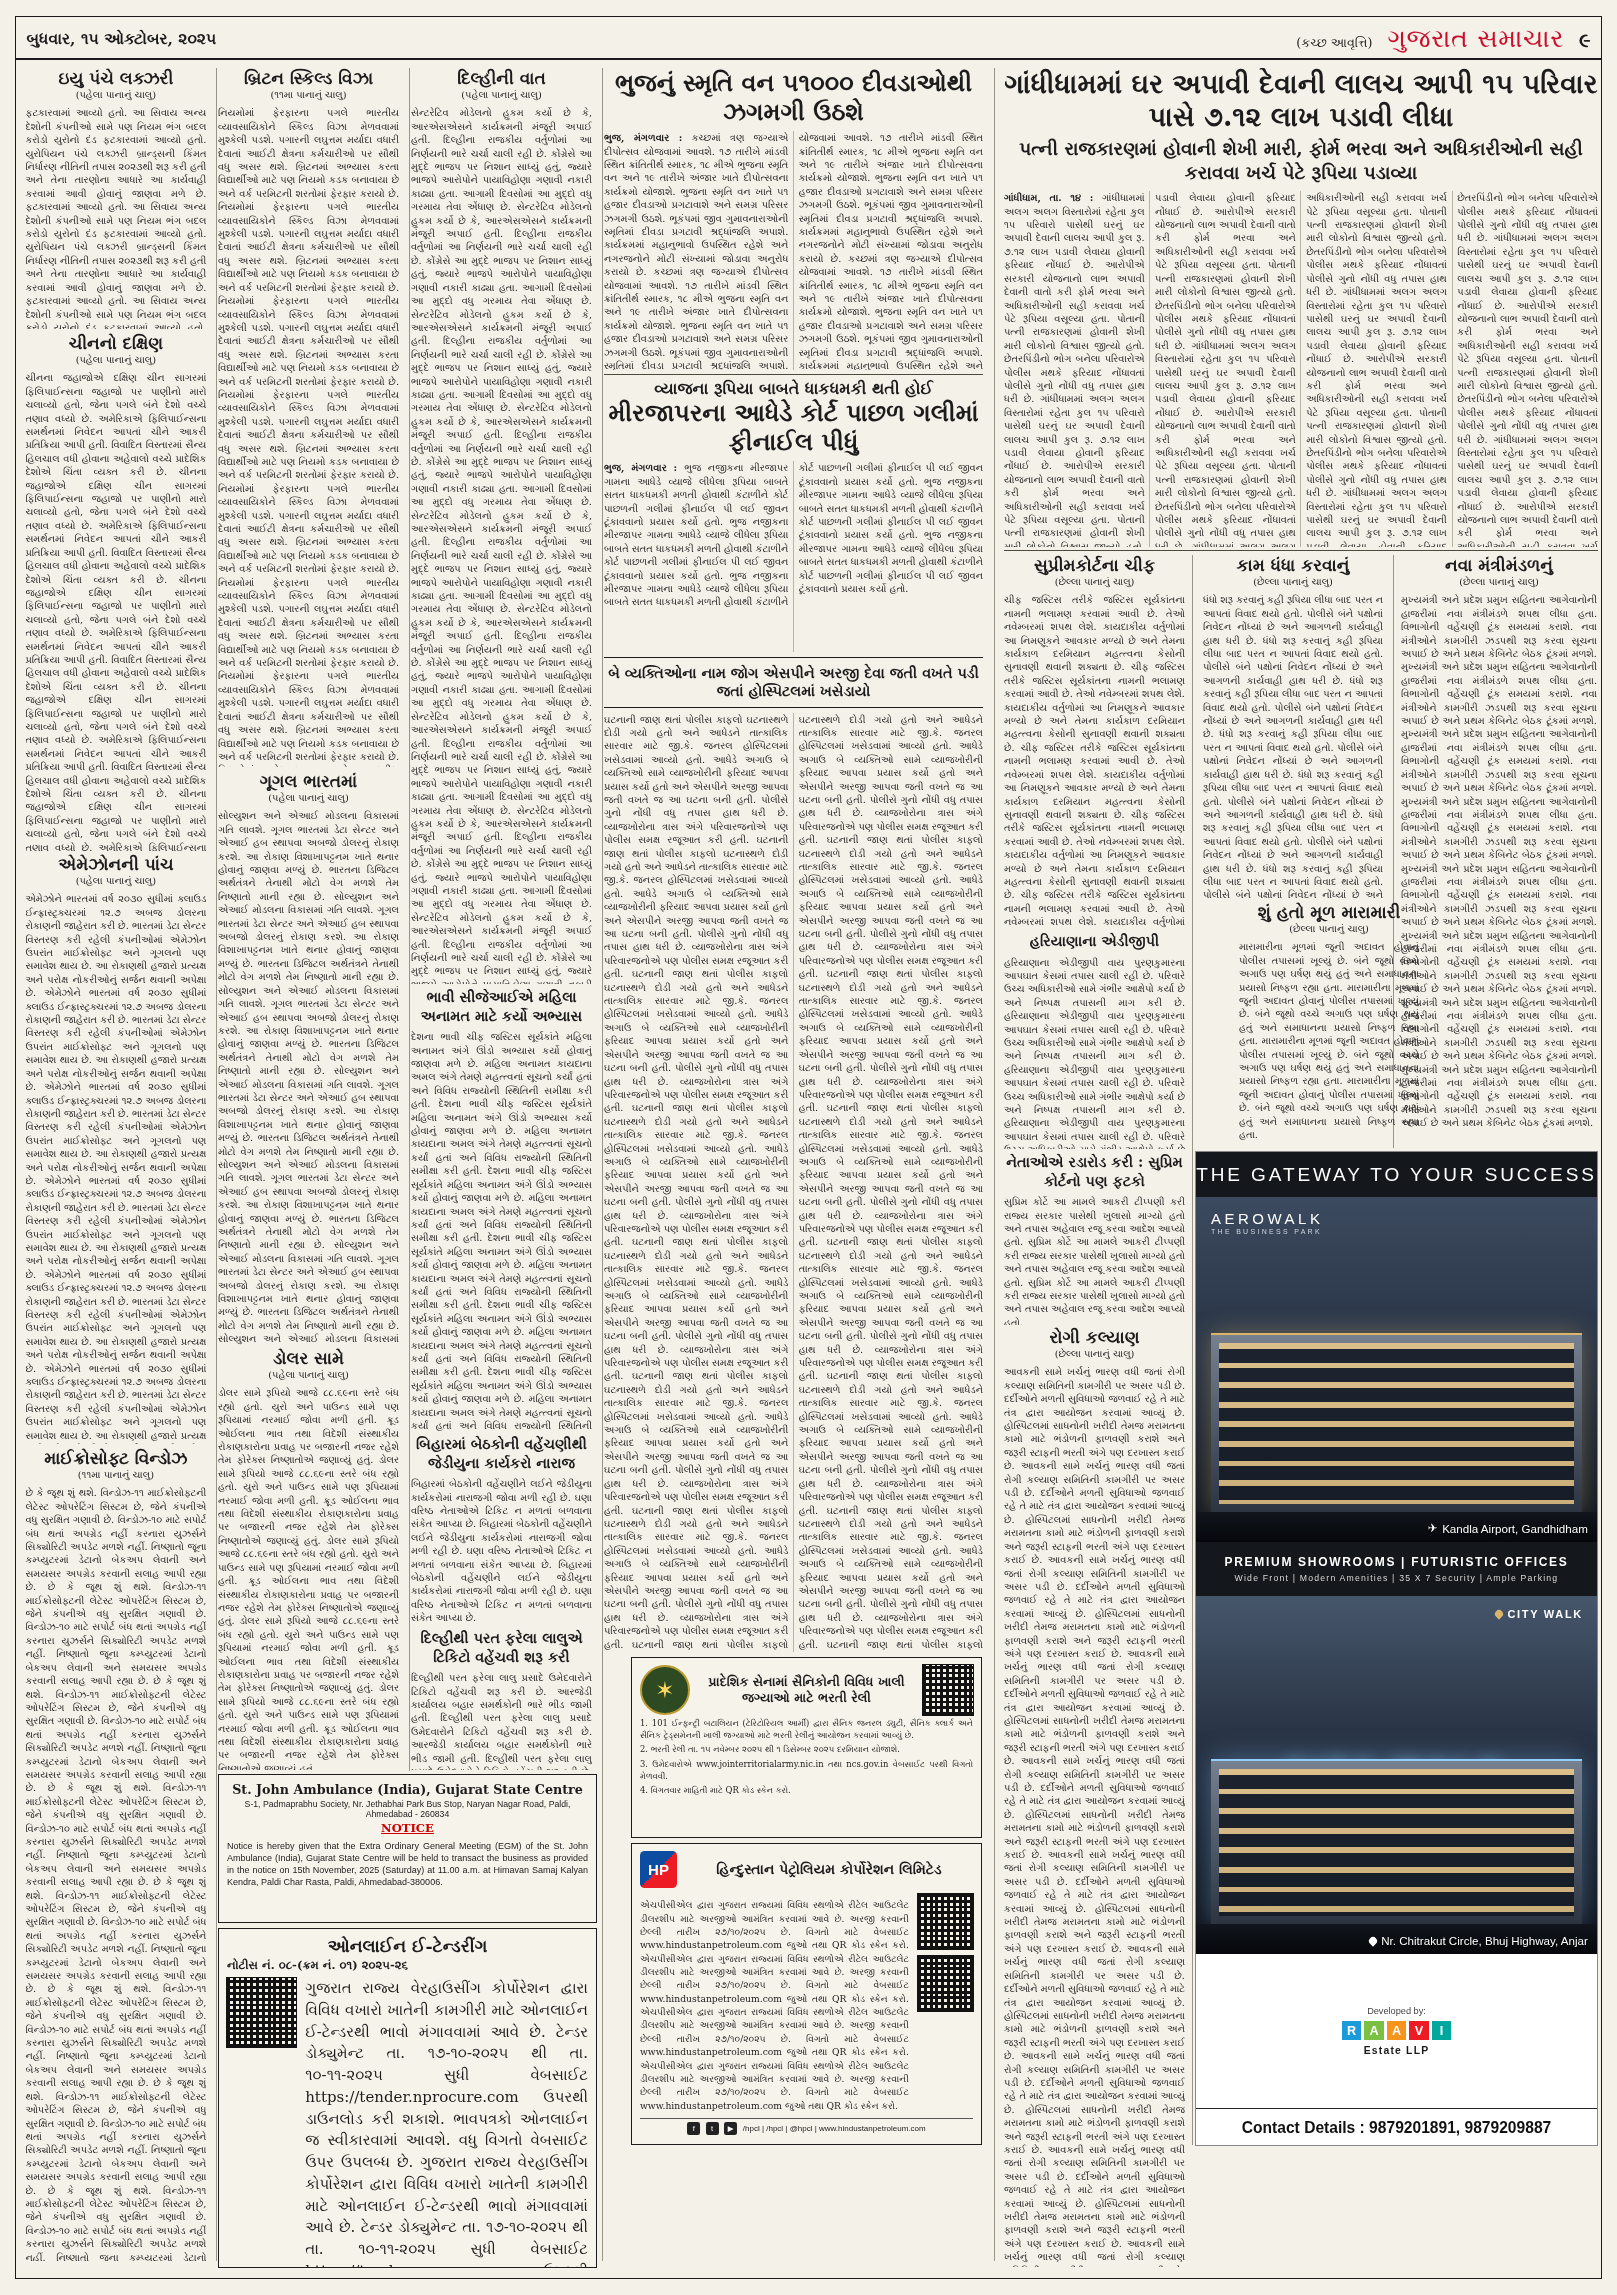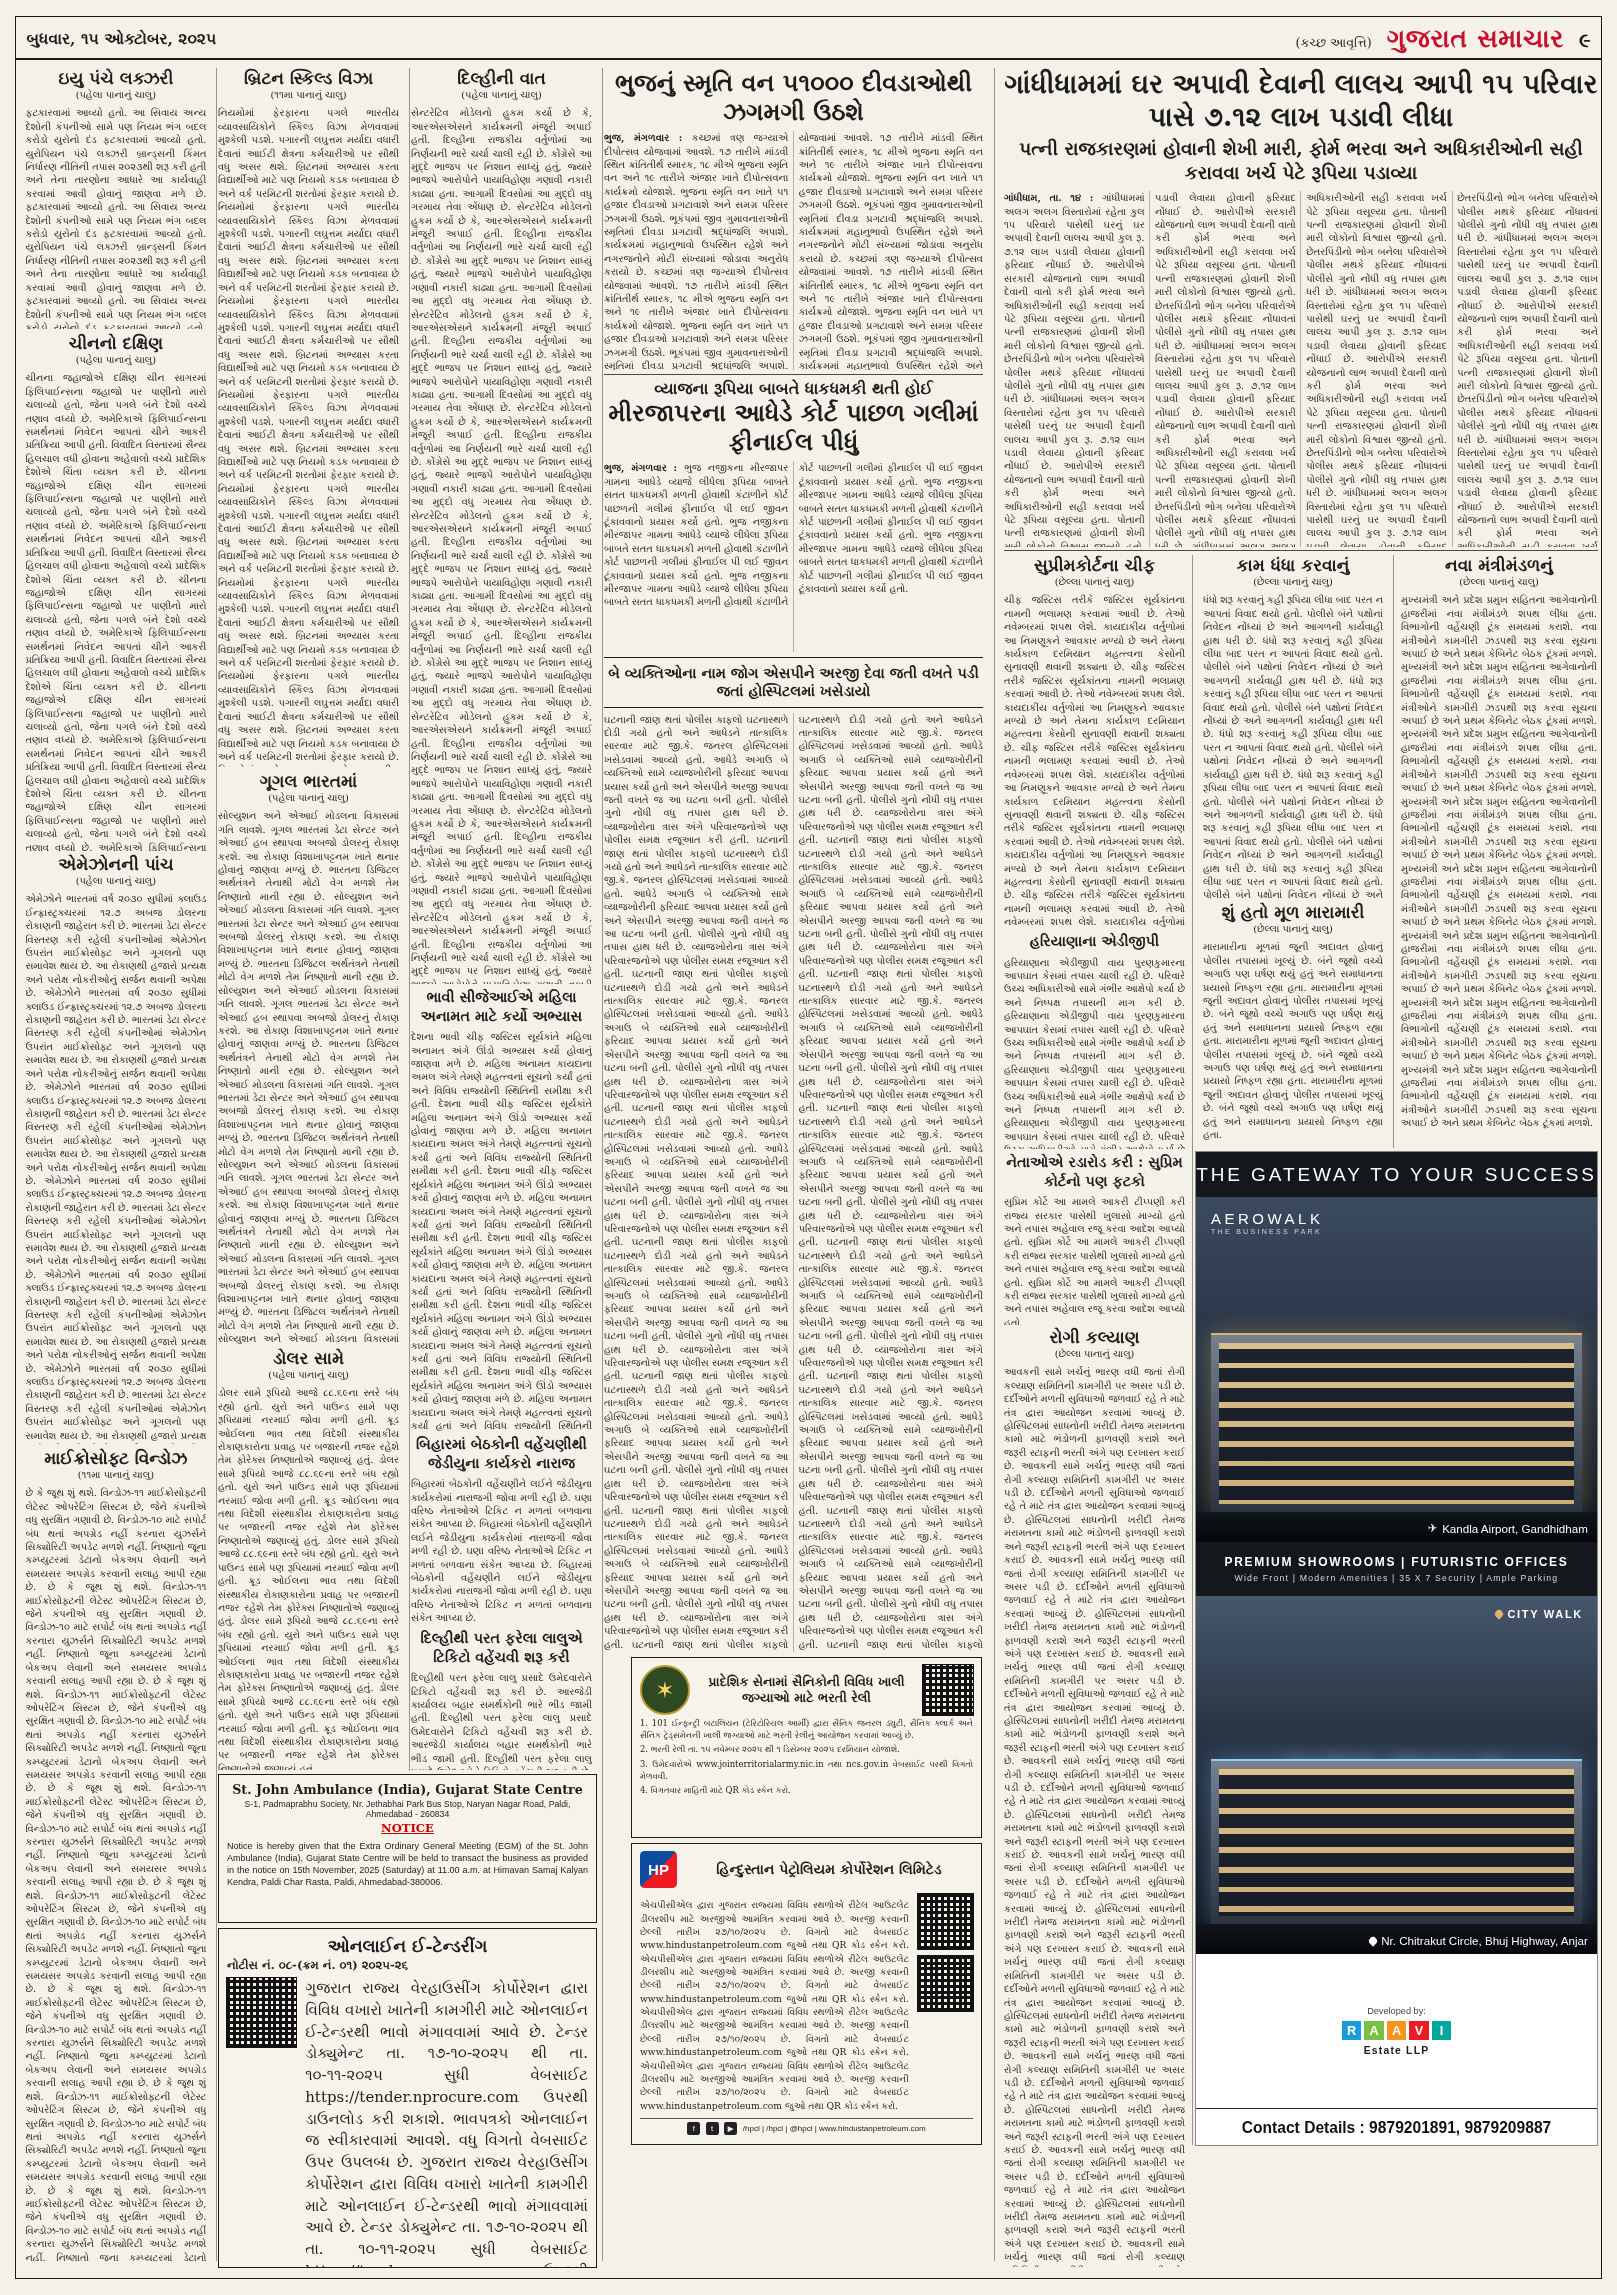--- a/index.html
+++ b/index.html
@@ -5,21 +5,21 @@
 *{margin:0;padding:0;box-sizing:border-box}
 html,body{background:#9a968c}
 #page{position:relative;width:1617px;height:2295px;background:#f4f1e8;color:#1c1c1c;
   font-family:"DejaVu Serif",serif;overflow:hidden;margin:0 auto}
 .frame{position:absolute;left:15px;top:16px;width:1587px;height:2263px;border:1.7px solid #1a1a1a}
 .hdr{position:absolute;left:26.6px;top:23px;width:1564px;height:31px;display:flex;
   justify-content:space-between;align-items:center}
 .hdr .date{font-size:15.6px;font-weight:bold}
 .hdr .right{display:flex;align-items:baseline;gap:15px}
 .hdr .ed{font-size:12.7px}
-.hdr .paper{font-size:25.4px;font-weight:bold;color:#c8102e;letter-spacing:0.6px}
+.hdr .paper{font-size:25.4px;font-weight:normal;color:#c8102e;letter-spacing:0.6px}
 .hdr .pg{font-size:19.6px;font-weight:bold}
 .hline{position:absolute;background:#4d493f;height:0.6px}
 .vline{position:absolute;background:#9a9488;width:0.6px}
 .art{position:absolute;display:flex;flex-direction:column;overflow:hidden}
 .ct{font-size:17px;font-weight:bold;text-align:center;line-height:1.18}
 .cont{font-size:9.8px;text-align:center;margin:1.2px 0 5.2px}
 .boldhead{font-size:14.4px;font-weight:bold;text-align:center;line-height:1.3;margin:1.2px 0 4.6px}
 .bd{font-size:9.8px;line-height:1.37;text-align:justify;overflow:hidden;flex:1}
 .bdfix{flex:none}
 .dl{font-weight:bold}
@@ -231,21 +231,21 @@
     <h3 class="ct">રોગી કલ્યાણ</h3>
     <div class="cont">(છેલ્લા પાનાનું ચાલુ)</div>
     <div class="bd"><span>આવકની સામે ખર્ચનું ભારણ વધી જતાં રોગી કલ્યાણ સમિતિની કામગીરી પર અસર પડી છે. દર્દીઓને મળતી સુવિધાઓ જળવાઈ રહે તે માટે તંત્ર દ્વારા આયોજન કરવામાં આવ્યું છે. હોસ્પિટલમાં સાધનોની ખરીદી તેમજ મરામતના કામો માટે ભંડોળની ફાળવણી કરાશે અને જરૂરી સ્ટાફની ભરતી અંગે પણ દરખાસ્ત કરાઈ છે. આવકની સામે ખર્ચનું ભારણ વધી જતાં રોગી કલ્યાણ સમિતિની કામગીરી પર અસર પડી છે. દર્દીઓને મળતી સુવિધાઓ જળવાઈ રહે તે માટે તંત્ર દ્વારા આયોજન કરવામાં આવ્યું છે. હોસ્પિટલમાં સાધનોની ખરીદી તેમજ મરામતના કામો માટે ભંડોળની ફાળવણી કરાશે અને જરૂરી સ્ટાફની ભરતી અંગે પણ દરખાસ્ત કરાઈ છે. આવકની સામે ખર્ચનું ભારણ વધી જતાં રોગી કલ્યાણ સમિતિની કામગીરી પર અસર પડી છે. દર્દીઓને મળતી સુવિધાઓ જળવાઈ રહે તે માટે તંત્ર દ્વારા આયોજન કરવામાં આવ્યું છે. હોસ્પિટલમાં સાધનોની ખરીદી તેમજ મરામતના કામો માટે ભંડોળની ફાળવણી કરાશે અને જરૂરી સ્ટાફની ભરતી અંગે પણ દરખાસ્ત કરાઈ છે. આવકની સામે ખર્ચનું ભારણ વધી જતાં રોગી કલ્યાણ સમિતિની કામગીરી પર અસર પડી છે. દર્દીઓને મળતી સુવિધાઓ જળવાઈ રહે તે માટે તંત્ર દ્વારા આયોજન કરવામાં આવ્યું છે. હોસ્પિટલમાં સાધનોની ખરીદી તેમજ મરામતના કામો માટે ભંડોળની ફાળવણી કરાશે અને જરૂરી સ્ટાફની ભરતી અંગે પણ દરખાસ્ત કરાઈ છે. આવકની સામે ખર્ચનું ભારણ વધી જતાં રોગી કલ્યાણ સમિતિની કામગીરી પર અસર પડી છે. દર્દીઓને મળતી સુવિધાઓ જળવાઈ રહે તે માટે તંત્ર દ્વારા આયોજન કરવામાં આવ્યું છે. હોસ્પિટલમાં સાધનોની ખરીદી તેમજ મરામતના કામો માટે ભંડોળની ફાળવણી કરાશે અને જરૂરી સ્ટાફની ભરતી અંગે પણ દરખાસ્ત કરાઈ છે. આવકની સામે ખર્ચનું ભારણ વધી જતાં રોગી કલ્યાણ સમિતિની કામગીરી પર અસર પડી છે. દર્દીઓને મળતી સુવિધાઓ જળવાઈ રહે તે માટે તંત્ર દ્વારા આયોજન કરવામાં આવ્યું છે. હોસ્પિટલમાં સાધનોની ખરીદી તેમજ મરામતના કામો માટે ભંડોળની ફાળવણી કરાશે અને જરૂરી સ્ટાફની ભરતી અંગે પણ દરખાસ્ત કરાઈ છે. આવકની સામે ખર્ચનું ભારણ વધી જતાં રોગી કલ્યાણ સમિતિની કામગીરી પર અસર પડી છે. દર્દીઓને મળતી સુવિધાઓ જળવાઈ રહે તે માટે તંત્ર દ્વારા આયોજન કરવામાં આવ્યું છે. હોસ્પિટલમાં સાધનોની ખરીદી તેમજ મરામતના કામો માટે ભંડોળની ફાળવણી કરાશે અને જરૂરી સ્ટાફની ભરતી અંગે પણ દરખાસ્ત કરાઈ છે. આવકની સામે ખર્ચનું ભારણ વધી જતાં રોગી કલ્યાણ સમિતિની કામગીરી પર અસર પડી છે. દર્દીઓને મળતી સુવિધાઓ જળવાઈ રહે તે માટે તંત્ર દ્વારા આયોજન કરવામાં આવ્યું છે. હોસ્પિટલમાં સાધનોની ખરીદી તેમજ મરામતના કામો માટે ભંડોળની ફાળવણી કરાશે અને જરૂરી સ્ટાફની ભરતી અંગે પણ દરખાસ્ત કરાઈ છે. આવકની સામે ખર્ચનું ભારણ વધી જતાં રોગી કલ્યાણ સમિતિની કામગીરી પર અસર પડી છે. દર્દીઓને મળતી સુવિધાઓ જળવાઈ રહે તે માટે તંત્ર દ્વારા આયોજન કરવામાં આવ્યું છે. હોસ્પિટલમાં સાધનોની ખરીદી તેમજ મરામતના કામો માટે ભંડોળની ફાળવણી કરાશે અને જરૂરી સ્ટાફની ભરતી અંગે પણ દરખાસ્ત કરાઈ છે. આવકની સામે ખર્ચનું ભારણ વધી જતાં રોગી કલ્યાણ સમિતિની કામગીરી પર અસર પડી છે. દર્દીઓને મળતી સુવિધાઓ જળવાઈ રહે તે માટે તંત્ર દ્વારા આયોજન કરવામાં આવ્યું છે. હોસ્પિટલમાં સાધનોની ખરીદી તેમજ મરામતના કામો માટે ભંડોળની ફાળવણી કરાશે અને જરૂરી સ્ટાફની ભરતી અંગે પણ દરખાસ્ત કરાઈ છે. આવકની સામે ખર્ચનું ભારણ વધી જતાં રોગી કલ્યાણ સમિતિની કામગીરી પર અસર પડી છે. દર્દીઓને મળતી સુવિધાઓ જળવાઈ રહે તે માટે તંત્ર દ્વારા આયોજન કરવામાં આવ્યું છે. હોસ્પિટલમાં સાધનોની ખરીદી તેમજ મરામતના કામો માટે ભંડોળની ફાળવણી કરાશે અને જરૂરી સ્ટાફની ભરતી અંગે પણ દરખાસ્ત કરાઈ છે.</span></div>
   </article>
 
   <article class="art" style="left:1203px;top:555px;width:180px;height:345px">
     <h3 class="ct">કામ ધંધા કરવાનું</h3>
     <div class="cont">(છેલ્લા પાનાનું ચાલુ)</div>
     <div class="bd"><span>ધંધો શરૂ કરવાનું કહી રૂપિયા લીધા બાદ પરત ન આપતાં વિવાદ થયો હતો. પોલીસે બંને પક્ષોનાં નિવેદન નોંધ્યાં છે અને આગળની કાર્યવાહી હાથ ધરી છે. ધંધો શરૂ કરવાનું કહી રૂપિયા લીધા બાદ પરત ન આપતાં વિવાદ થયો હતો. પોલીસે બંને પક્ષોનાં નિવેદન નોંધ્યાં છે અને આગળની કાર્યવાહી હાથ ધરી છે. ધંધો શરૂ કરવાનું કહી રૂપિયા લીધા બાદ પરત ન આપતાં વિવાદ થયો હતો. પોલીસે બંને પક્ષોનાં નિવેદન નોંધ્યાં છે અને આગળની કાર્યવાહી હાથ ધરી છે. ધંધો શરૂ કરવાનું કહી રૂપિયા લીધા બાદ પરત ન આપતાં વિવાદ થયો હતો. પોલીસે બંને પક્ષોનાં નિવેદન નોંધ્યાં છે અને આગળની કાર્યવાહી હાથ ધરી છે. ધંધો શરૂ કરવાનું કહી રૂપિયા લીધા બાદ પરત ન આપતાં વિવાદ થયો હતો. પોલીસે બંને પક્ષોનાં નિવેદન નોંધ્યાં છે અને આગળની કાર્યવાહી હાથ ધરી છે. ધંધો શરૂ કરવાનું કહી રૂપિયા લીધા બાદ પરત ન આપતાં વિવાદ થયો હતો. પોલીસે બંને પક્ષોનાં નિવેદન નોંધ્યાં છે અને આગળની કાર્યવાહી હાથ ધરી છે. ધંધો શરૂ કરવાનું કહી રૂપિયા લીધા બાદ પરત ન આપતાં વિવાદ થયો હતો. પોલીસે બંને પક્ષોનાં નિવેદન નોંધ્યાં છે અને આગળની કાર્યવાહી હાથ ધરી છે.</span></div>
   </article>
-  <article class="art" style="left:1203px;top:902px;width:180px;height:245px">
+  <article class="art" style="left:1239px;top:902px;width:180px;height:245px">
     <h3 class="ct">શું હતો મૂળ મારામારી</h3>
     <div class="cont">(છેલ્લા પાનાનું ચાલુ)</div>
     <div class="bd"><span>મારામારીના મૂળમાં જૂની અદાવત હોવાનું પોલીસ તપાસમાં ખૂલ્યું છે. બંને જૂથો વચ્ચે અગાઉ પણ ઘર્ષણ થયું હતું અને સમાધાનના પ્રયાસો નિષ્ફળ રહ્યા હતા. મારામારીના મૂળમાં જૂની અદાવત હોવાનું પોલીસ તપાસમાં ખૂલ્યું છે. બંને જૂથો વચ્ચે અગાઉ પણ ઘર્ષણ થયું હતું અને સમાધાનના પ્રયાસો નિષ્ફળ રહ્યા હતા. મારામારીના મૂળમાં જૂની અદાવત હોવાનું પોલીસ તપાસમાં ખૂલ્યું છે. બંને જૂથો વચ્ચે અગાઉ પણ ઘર્ષણ થયું હતું અને સમાધાનના પ્રયાસો નિષ્ફળ રહ્યા હતા. મારામારીના મૂળમાં જૂની અદાવત હોવાનું પોલીસ તપાસમાં ખૂલ્યું છે. બંને જૂથો વચ્ચે અગાઉ પણ ઘર્ષણ થયું હતું અને સમાધાનના પ્રયાસો નિષ્ફળ રહ્યા હતા.</span></div>
   </article>
 
   <article class="art" style="left:1401px;top:555px;width:196px;height:593px">
     <h3 class="ct">નવા મંત્રીમંડળનું</h3>
     <div class="cont">(છેલ્લા પાનાનું ચાલુ)</div>
     <div class="bd"><span>મુખ્યમંત્રી અને પ્રદેશ પ્રમુખ સહિતના આગેવાનોની હાજરીમાં નવા મંત્રીમંડળે શપથ લીધા હતા. વિભાગોની વહેંચણી ટૂંક સમયમાં કરાશે. નવા મંત્રીઓને કામગીરી ઝડપથી શરૂ કરવા સૂચના અપાઈ છે અને પ્રથમ કેબિનેટ બેઠક ટૂંકમાં મળશે. મુખ્યમંત્રી અને પ્રદેશ પ્રમુખ સહિતના આગેવાનોની હાજરીમાં નવા મંત્રીમંડળે શપથ લીધા હતા. વિભાગોની વહેંચણી ટૂંક સમયમાં કરાશે. નવા મંત્રીઓને કામગીરી ઝડપથી શરૂ કરવા સૂચના અપાઈ છે અને પ્રથમ કેબિનેટ બેઠક ટૂંકમાં મળશે. મુખ્યમંત્રી અને પ્રદેશ પ્રમુખ સહિતના આગેવાનોની હાજરીમાં નવા મંત્રીમંડળે શપથ લીધા હતા. વિભાગોની વહેંચણી ટૂંક સમયમાં કરાશે. નવા મંત્રીઓને કામગીરી ઝડપથી શરૂ કરવા સૂચના અપાઈ છે અને પ્રથમ કેબિનેટ બેઠક ટૂંકમાં મળશે. મુખ્યમંત્રી અને પ્રદેશ પ્રમુખ સહિતના આગેવાનોની હાજરીમાં નવા મંત્રીમંડળે શપથ લીધા હતા. વિભાગોની વહેંચણી ટૂંક સમયમાં કરાશે. નવા મંત્રીઓને કામગીરી ઝડપથી શરૂ કરવા સૂચના અપાઈ છે અને પ્રથમ કેબિનેટ બેઠક ટૂંકમાં મળશે. મુખ્યમંત્રી અને પ્રદેશ પ્રમુખ સહિતના આગેવાનોની હાજરીમાં નવા મંત્રીમંડળે શપથ લીધા હતા. વિભાગોની વહેંચણી ટૂંક સમયમાં કરાશે. નવા મંત્રીઓને કામગીરી ઝડપથી શરૂ કરવા સૂચના અપાઈ છે અને પ્રથમ કેબિનેટ બેઠક ટૂંકમાં મળશે. મુખ્યમંત્રી અને પ્રદેશ પ્રમુખ સહિતના આગેવાનોની હાજરીમાં નવા મંત્રીમંડળે શપથ લીધા હતા. વિભાગોની વહેંચણી ટૂંક સમયમાં કરાશે. નવા મંત્રીઓને કામગીરી ઝડપથી શરૂ કરવા સૂચના અપાઈ છે અને પ્રથમ કેબિનેટ બેઠક ટૂંકમાં મળશે. મુખ્યમંત્રી અને પ્રદેશ પ્રમુખ સહિતના આગેવાનોની હાજરીમાં નવા મંત્રીમંડળે શપથ લીધા હતા. વિભાગોની વહેંચણી ટૂંક સમયમાં કરાશે. નવા મંત્રીઓને કામગીરી ઝડપથી શરૂ કરવા સૂચના અપાઈ છે અને પ્રથમ કેબિનેટ બેઠક ટૂંકમાં મળશે. મુખ્યમંત્રી અને પ્રદેશ પ્રમુખ સહિતના આગેવાનોની હાજરીમાં નવા મંત્રીમંડળે શપથ લીધા હતા. વિભાગોની વહેંચણી ટૂંક સમયમાં કરાશે. નવા મંત્રીઓને કામગીરી ઝડપથી શરૂ કરવા સૂચના અપાઈ છે અને પ્રથમ કેબિનેટ બેઠક ટૂંકમાં મળશે.</span></div>
   </article>

